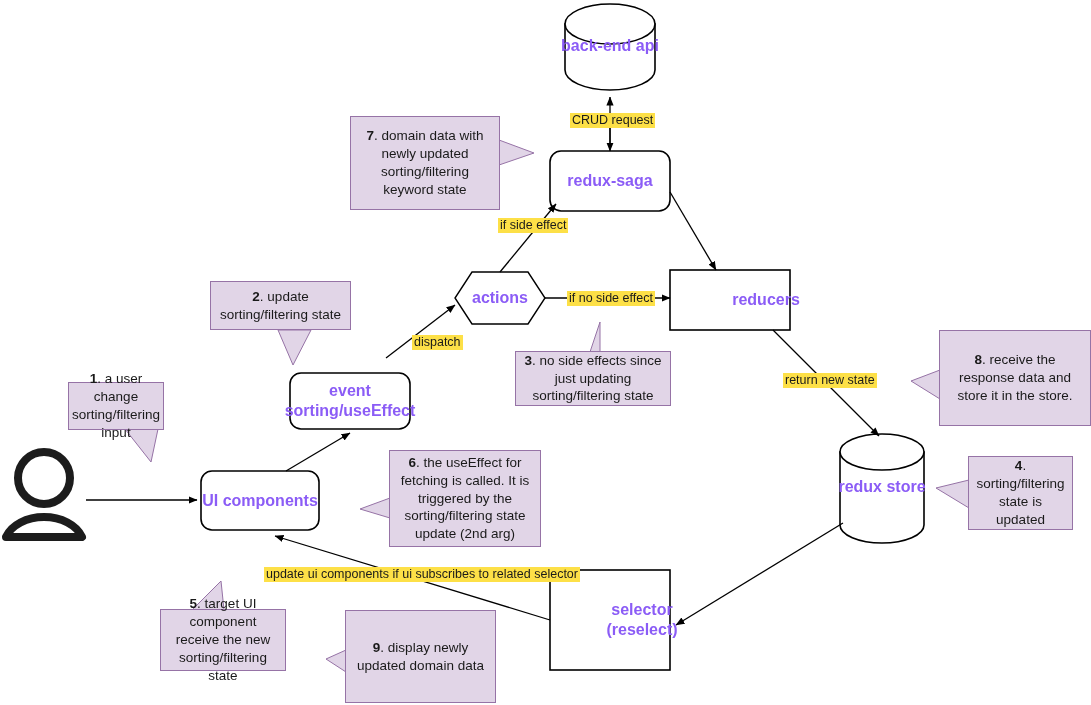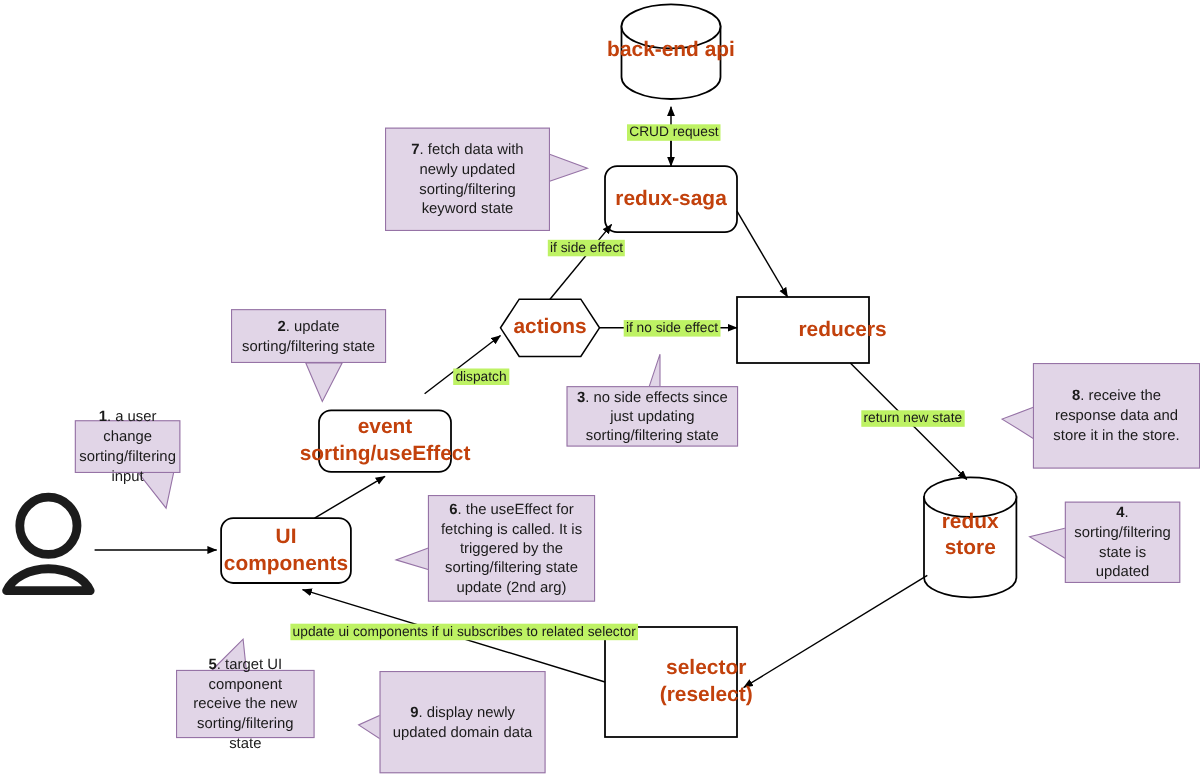--- a/index.html
+++ b/index.html
@@ -26,32 +26,32 @@
     height: 705px;
     overflow: visible;
   }
   
   .node-label {
     position: absolute;
     display: flex;
     align-items: center;
     justify-content: center;
     text-align: center;
-    font-size: 19px;
+    font-size: 16px;
     font-weight: bold;
-    color: #c2410c;
+    color: #8b5cf6;
     line-height: 1.25;
     pointer-events: none;
   }
   
   .edge-label {
     position: absolute;
     font-size: 12.5px;
     color: #1a1a1a;
-    background: #bef264;
+    background: #fde047;
     white-space: nowrap;
     line-height: 1.2;
     padding: 0 2px;
   }
   
   .callout {
     position: absolute;
     box-sizing: border-box;
     background: #e1d5e7;
     border: 1px solid #9673a6;
@@ -245,21 +245,21 @@
     <path d="M390,498 L360,509 L390,518 Z"></path>
   </svg>
   <div class="callout" style="left:389px;top:450px;width:152px;height:97px;">
     <span class="txt"><b>6</b><span>. the useEffect for fetching is called. It is triggered by the sorting/filtering state update (2nd arg)</span></span>
   </div>
 
   <svg class="tail" style="left:0;top:0;width:1091px;height:705px;" viewBox="0 0 1091 705">
     <path d="M499,140 L534,153 L499,165 Z"></path>
   </svg>
   <div class="callout" style="left:350px;top:116px;width:150px;height:94px;">
-    <span class="txt"><b>7</b><span>. fetch data with newly updated sorting/filtering keyword state</span></span>
+    <span class="txt"><b>7</b><span>. domain data with newly updated sorting/filtering keyword state</span></span>
   </div>
 
   <svg class="tail" style="left:0;top:0;width:1091px;height:705px;" viewBox="0 0 1091 705">
     <path d="M940,370 L911,381 L940,399 Z"></path>
   </svg>
   <div class="callout" style="left:939px;top:330px;width:152px;height:96px;">
     <span class="txt"><b>8</b><span>. receive the response data and store it in the store.</span></span>
   </div>
 
   <svg class="tail" style="left:0;top:0;width:1091px;height:705px;" viewBox="0 0 1091 705">

